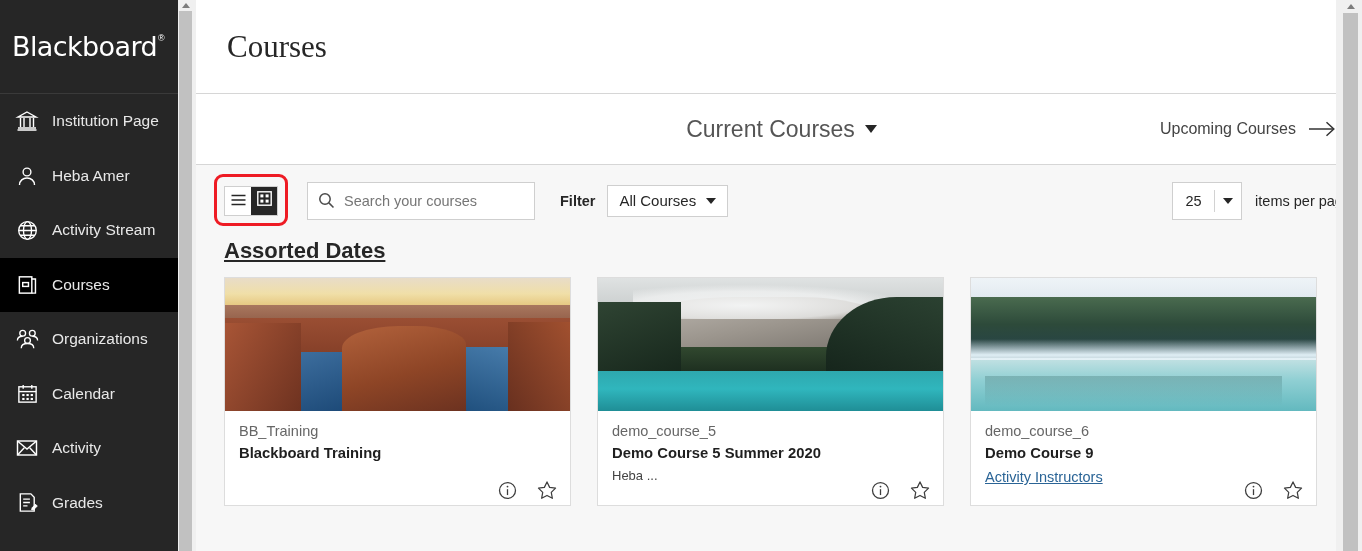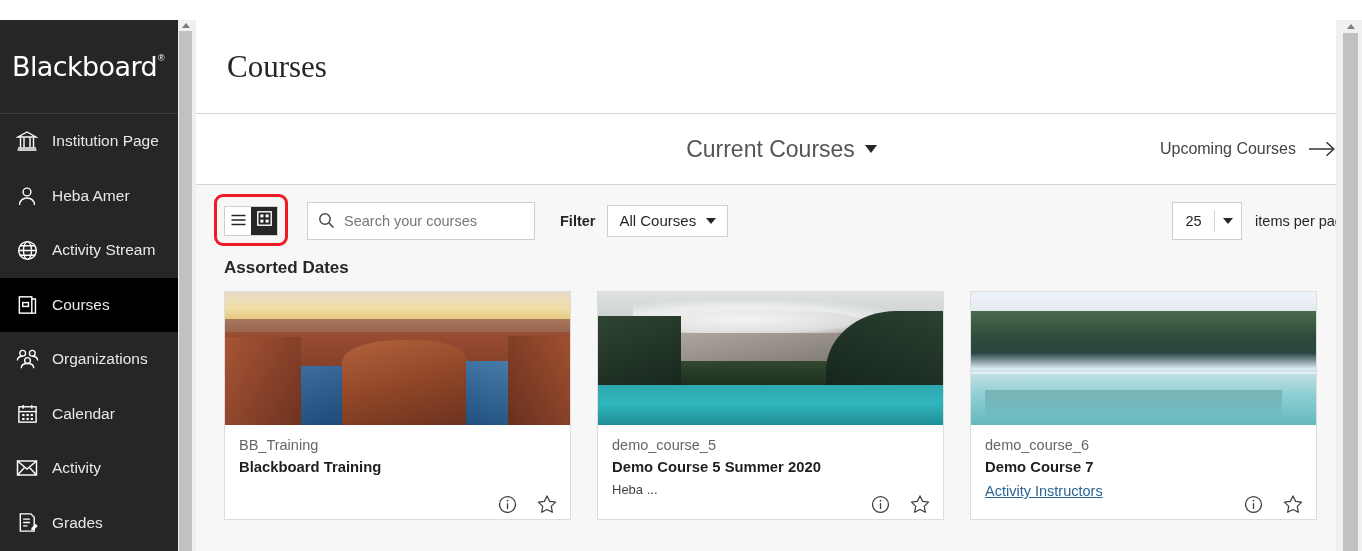--- a/index.html
+++ b/index.html
@@ -2,21 +2,21 @@
 <html><head>
 <meta charset="utf-8">
 <style>
   * { box-sizing: border-box; margin: 0; padding: 0; }
   html, body {
     width: 1362px; height: 551px;
     overflow: hidden;
     font-family: "Liberation Sans", sans-serif;
     background: #ffffff;
   }
-  #app { position: relative; width: 1362px; height: 400px; display: flex; margin-top: 20px; }
+  #app { position: relative; width: 1362px; height: 400px; display: flex; }
 
   
   #sidebar {
     width: 178px; height: 551px;
     background: #262626;
     flex: 0 0 178px;
     color: #fff;
     overflow: hidden;
   }
   .brand-zone {
@@ -215,22 +215,22 @@
   }
   .perpage-div { width: 1px; height: 22px; background: #d2d2d2; }
   .perpage-caret {
     width: 26px; display: flex; align-items: center; justify-content: center;
   }
   .perpage-txt { margin-left: 13px; font-size: 14.5px; color: #262626; }
 
   
   .group-title {
     padding: 0 0 0 28px;
-    font-size: 17px; color: #262626;
-    margin-top: 2px; margin-bottom: 13px;
+    font-size: 22px; color: #262626;
+    margin-top: 2px; margin-bottom: 13px; text-decoration: underline;
   }
   .card-grid {
     display: flex;
     gap: 26px;
     padding-left: 28px;
   }
   .card {
     width: 347px;
     background: #fff;
     border: 1px solid #dddddd;
@@ -601,21 +601,21 @@
               <div class="mk-fogtop"></div>
             <div class="mk-forestfar"></div>
               <div class="mk-forest"></div>
             <div class="mk-fog"></div>
               <div class="mk-water"></div>
               <div class="mk-refl"></div>
           </div>
         </div>
         <div class="card-body">
           <div class="c-id">demo_course_6</div>
-          <div class="c-name">Demo Course 7</div>
+          <div class="c-name">Demo Course 9</div>
           <div class="c-instr-link">Activity Instructors</div>
           <div class="card-actions">
             <span class="act">
               <svg width="19" height="19" viewBox="0 0 20 20" fill="none" stroke="#3d3d3d" stroke-width="1.35">
                 <circle cx="10" cy="10" r="8.4"></circle>
                 <circle cx="10" cy="5.9" r="0.95" fill="#3d3d3d" stroke="none"></circle>
                 <path d="M10 8.6v6.2"></path>
               </svg>
             </span>
             <span class="act">

